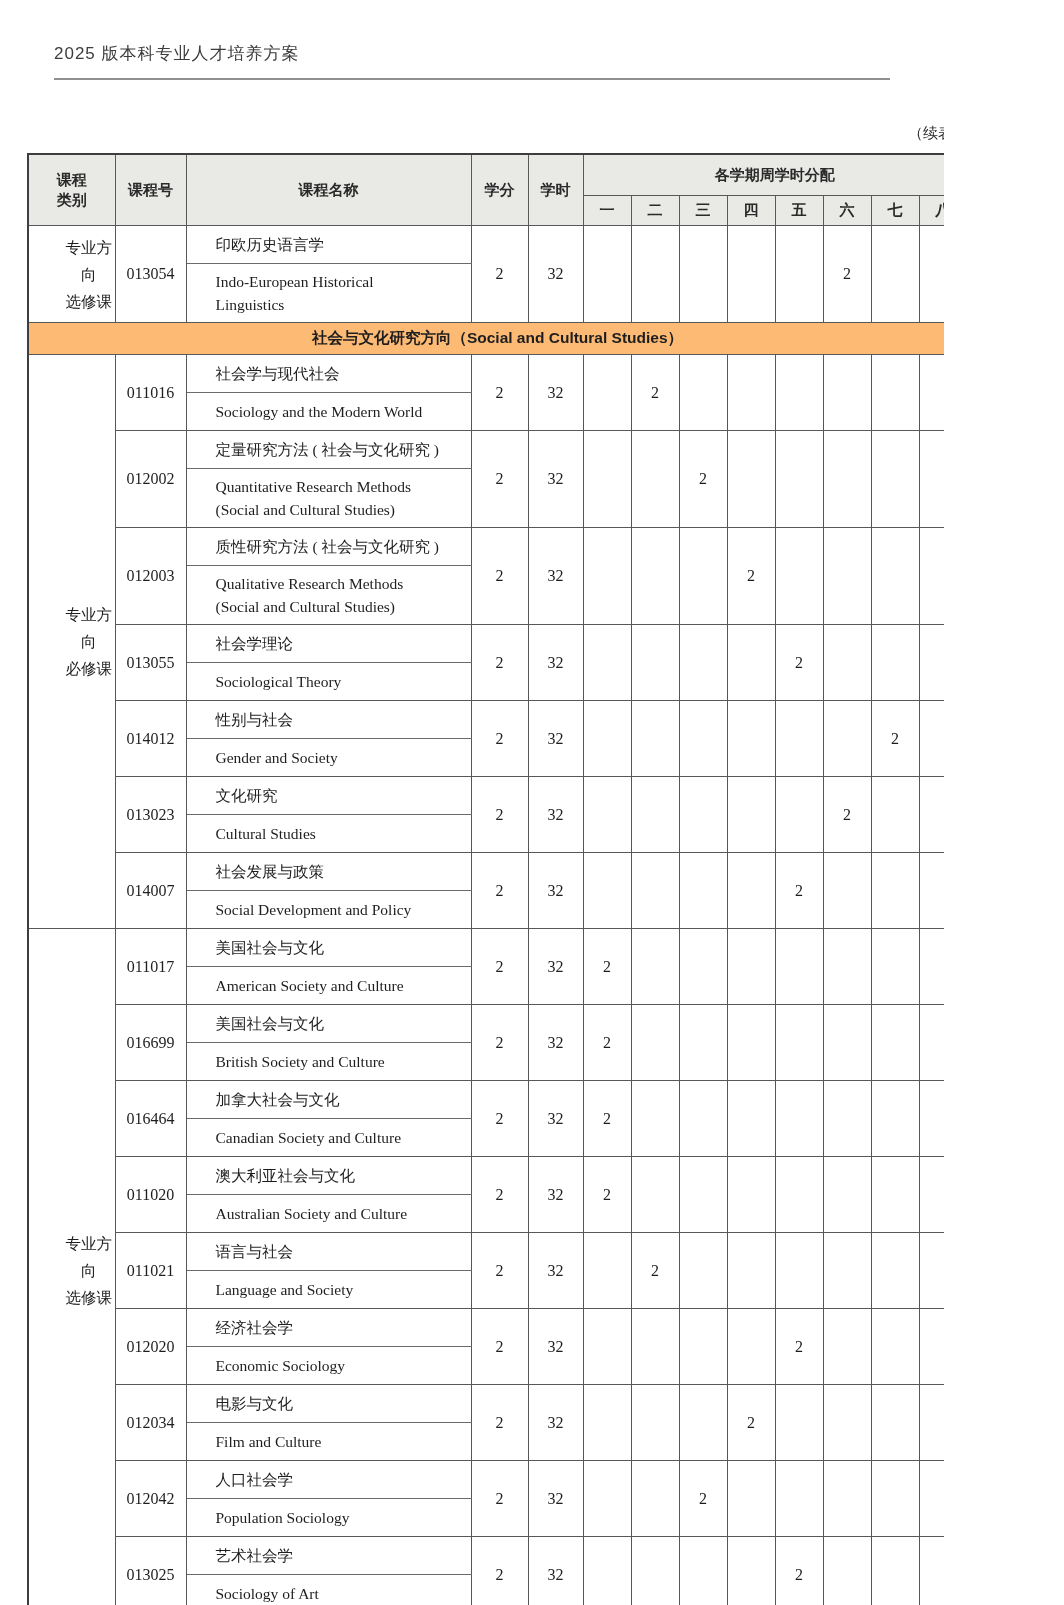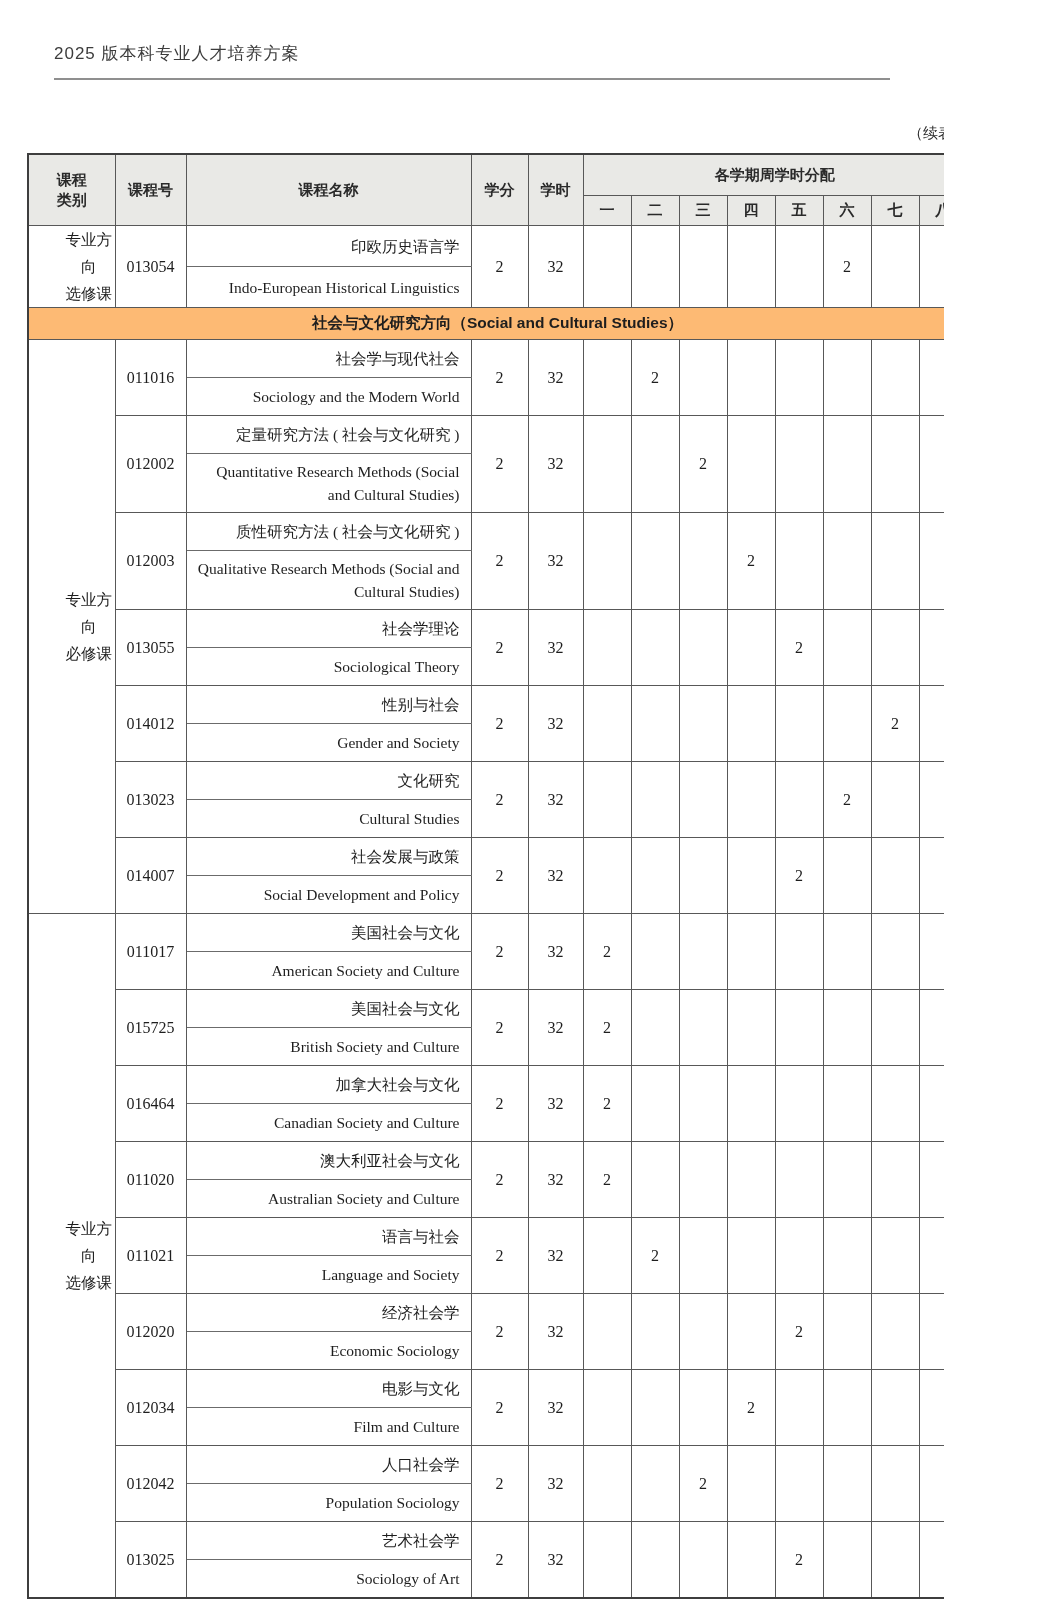--- a/index.html
+++ b/index.html
@@ -31,21 +31,21 @@
     background:#e9e9e6; font-family:"Liberation Sans", sans-serif;
     font-weight:bold; font-size:15px; color:#2a2a2a;
   }
   .curriculum thead tr.h1 th { height:40px; }
   .curriculum thead tr.h2 th { height:29px; font-size:15px; }
   .curriculum thead th .hline { line-height:20px; }
 
   td.cat { font-size:15.5px; line-height:27px;padding-left:34px; }
   td.no, td.credits, td.hours, td.sem { font-size:16px; }
   td.name {
-    text-align:right; padding:6px 11px; font-size:15.5px; line-height:23px;
+    text-align:left; padding:6px 29px; font-size:15.5px; line-height:23px;
   }
   td.name.zh { height:25px; border-bottom:1px solid #6b6b6b; }
   td.name.en { height:25px; }
   tr.section td {
     font-family:"Liberation Sans", sans-serif; font-weight:bold;
     font-size:15.5px; height:31px; background:#fdba74;
   }
 </style>
 </head>
 <body>
@@ -260,21 +260,21 @@
             <td class="sem" rowspan="2"></td>
             <td class="sem" rowspan="2"></td>
             <td class="sem" rowspan="2"></td>
             <td class="sem" rowspan="2"></td>
             <td class="sem" rowspan="2"></td>
           </tr>
           <tr>
             <td class="name en">American Society and Culture</td>
           </tr>
           <tr>
-            <td class="no" rowspan="2">015725</td>
+            <td class="no" rowspan="2">016699</td>
             <td class="name zh">美国社会与文化</td>
             <td class="credits" rowspan="2">2</td>
             <td class="hours" rowspan="2">32</td>
             <td class="sem" rowspan="2">2</td>
             <td class="sem" rowspan="2"></td>
             <td class="sem" rowspan="2"></td>
             <td class="sem" rowspan="2"></td>
             <td class="sem" rowspan="2"></td>
             <td class="sem" rowspan="2"></td>
             <td class="sem" rowspan="2"></td>

